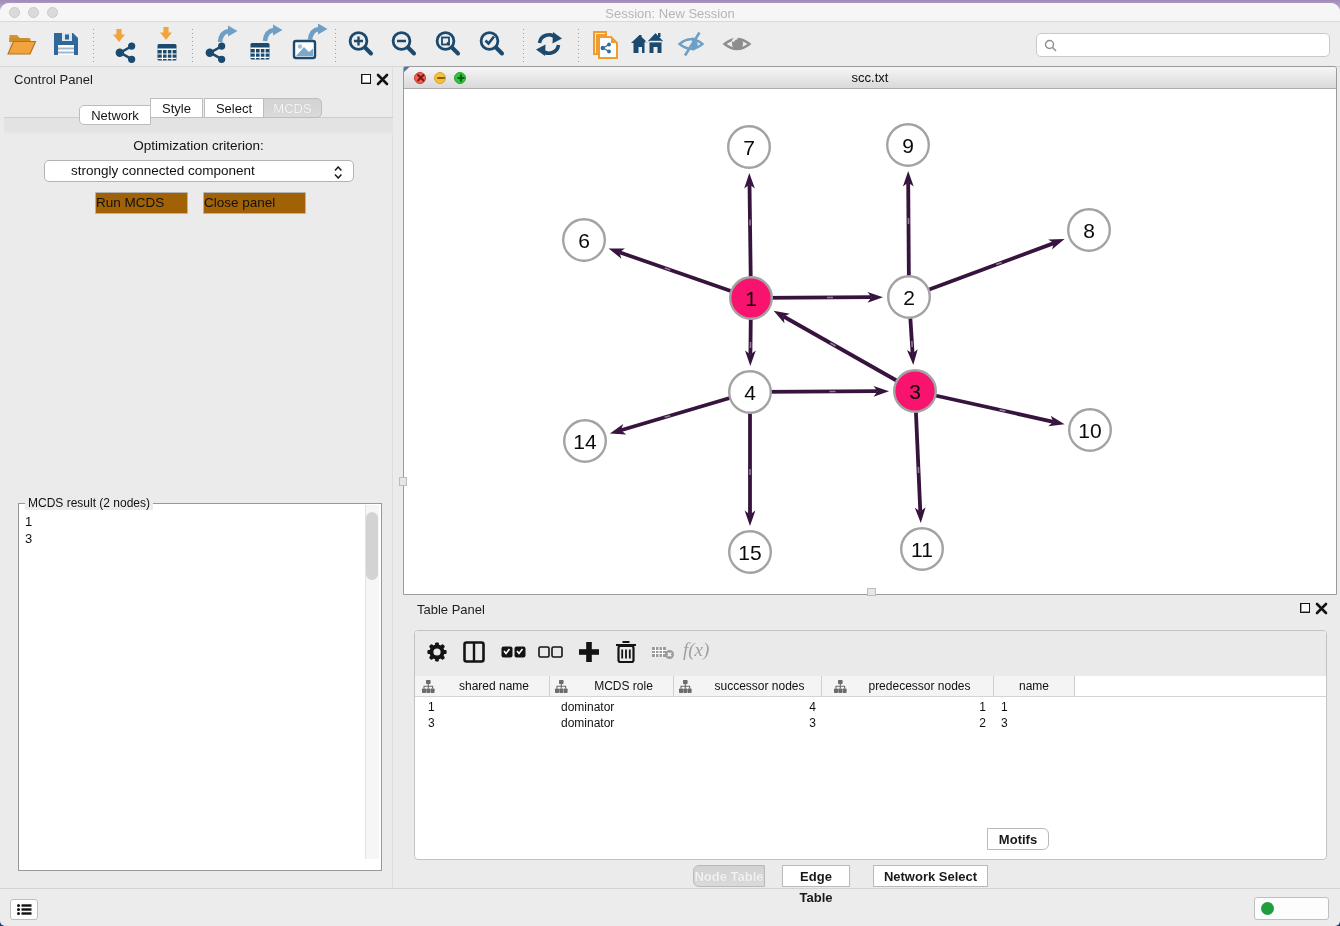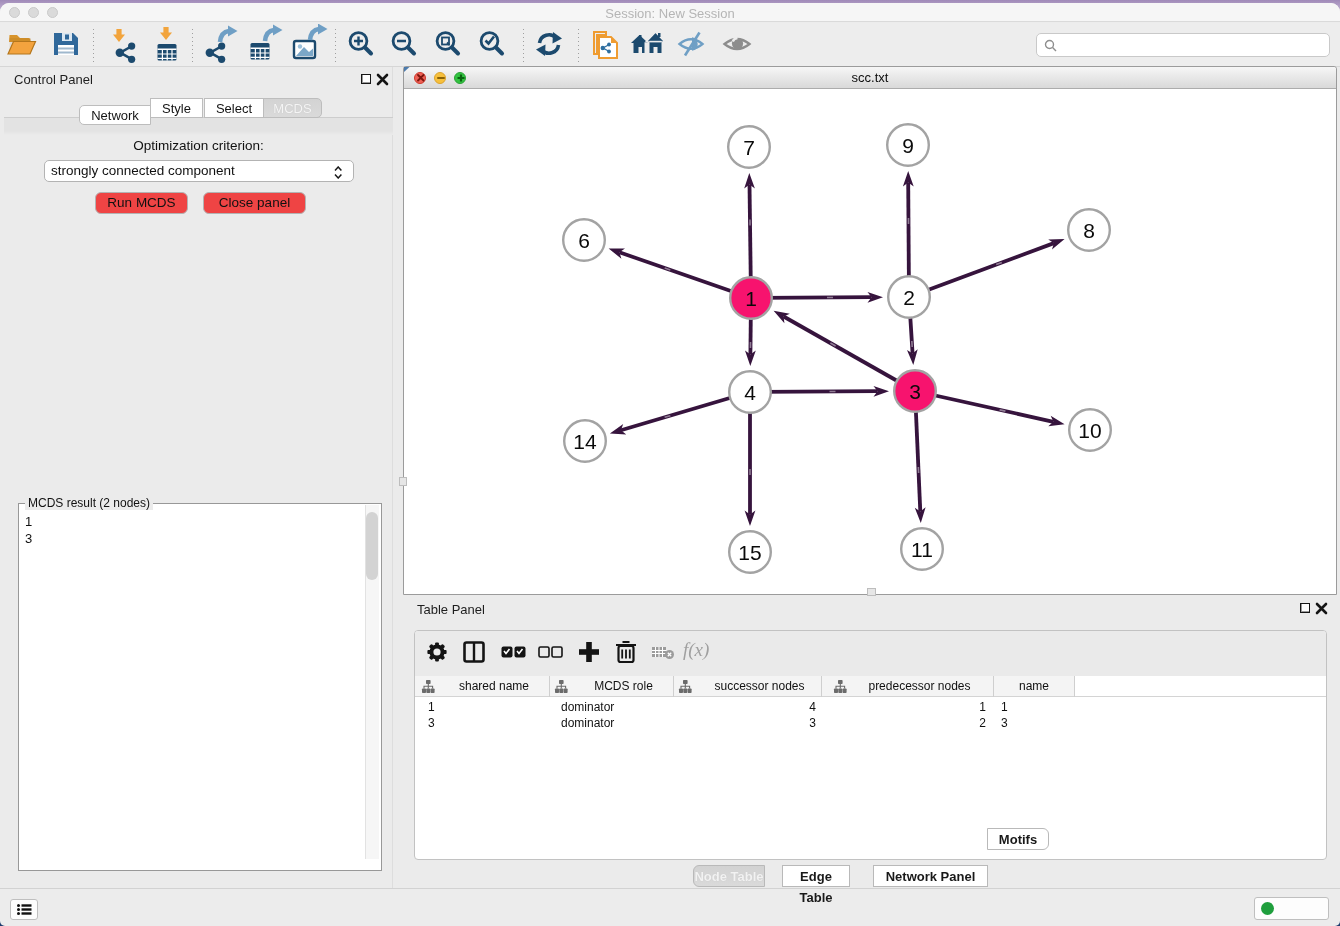--- a/index.html
+++ b/index.html
@@ -13,22 +13,22 @@
 .sep{top:26px;height:35px;width:1px;background-image:linear-gradient(#9f9f9f 30%,rgba(0,0,0,0) 0%);background-size:1px 4px;background-repeat:repeat-y}
 #search{left:1036px;top:30px;width:294px;height:24px;background:#fff;border:1px solid #c9c9c9;border-radius:5px}
 #mainbg{left:0;top:64px;width:1340px;height:821px;background:#ebebeb}
 #cpdivider{left:392px;top:64px;width:1px;height:821px;background:#dddddd}
 
 #cptitle{left:14px;top:69px;font-size:13px;color:#1e1e1e}
 .floatic{width:10px;height:10px;border:1.6px solid #161616;background:#fff;box-shadow:inset 1px -1px 0 #9a9a9a}
 .tab{height:20px;border:1px solid #bdbdbd;background:#fff;font-size:13px;color:#141414;text-align:center;line-height:19px}
 .tabsel{background:linear-gradient(#d3d3d3,#dadada);color:#f5f5f5;text-shadow:0 0 1px #bdbdbd}
 #optlabel{left:0px;top:135px;width:397px;text-align:center;font-size:13.5px;color:#111}
-#dropdown{left:44px;top:157px;width:310px;height:22px;background:#fff;border:1px solid #b3b3b3;border-radius:5px;font-size:13.5px;color:#111;line-height:20px;padding-left:6px}
-.btn{height:22px;background:#ef4444;border:1px solid #b3b3b3;border-radius:6px;font-size:13.5px;color:#111;text-align:center;line-height:20px}
+#dropdown{left:44px;top:157px;width:310px;height:22px;background:#fff;border:1px solid #b3b3b3;border-radius:5px;font-size:13.5px;color:#111;line-height:20px;padding-left:26px}
+.btn{height:22px;background:#a16207;border:1px solid #b3b3b3;border-radius:1px;font-size:13.5px;color:#111;line-height:20px}
 #mcdsgroup{left:18px;top:500px;width:364px;height:368px;border:1px solid #989898;background:#fff}
 #mcdstitle{left:25px;top:493px;background:#ebebeb;padding:0 3px;font-size:12px;color:#111}
 
 #frame{left:403px;top:63px;width:934px;height:529px;border:1px solid #9b9b9b;border-radius:3px 3px 0 0;background:#fff}
 #frametitle{left:0;top:0;width:932px;height:22px;background:linear-gradient(#f6f6f6,#d9d9d9);border-bottom:1px solid #acacac;border-radius:3px 3px 0 0}
 .light{width:12px;height:12px;border-radius:50%;top:4.5px}
 #canvas{left:0;top:23px;width:932px;height:503px;background:#fff;overflow:hidden}
 
 #tptitle{left:417px;top:599px;font-size:13px;color:#1e1e1e}
 #tbox{left:414px;top:627px;width:913px;height:230px;border:1px solid #c2c2c2;border-radius:4px;background:#fff;overflow:hidden}
@@ -420,21 +420,21 @@
  <div class="abs rowtxt" style="left:407px;top:69px;width:164px;text-align:right">1</div>
  <div class="abs rowtxt" style="left:586px;top:69px">1</div>
  <div class="abs rowtxt" style="left:13px;top:85px">3</div>
  <div class="abs rowtxt" style="left:146px;top:85px">dominator</div>
  <div class="abs rowtxt" style="left:259px;top:85px;width:142px;text-align:right">3</div>
  <div class="abs rowtxt" style="left:407px;top:85px;width:164px;text-align:right">2</div>
  <div class="abs rowtxt" style="left:586px;top:85px">3</div>
 </div>
 <div class="abs btab btabsel" style="left:693px;top:862px;width:72px;border-radius:6px 0 0 6px">Node Table</div>
 <div class="abs btab" style="left:782px;top:862px;width:68px">Edge Table</div>
-<div class="abs btab" style="left:873px;top:862px;width:115px">Network Panel</div>
+<div class="abs btab" style="left:873px;top:862px;width:115px">Network Select</div>
 <div class="abs btab" style="left:987px;top:825px;width:62px;border-radius:0 6px 6px 0">Motifs</div>
 
 <div class="abs" id="statusdiv"></div>
 <div class="abs" style="left:10px;top:896px;width:28px;height:21px;background:#fdfdfd;border:1px solid #bfbfbf;border-radius:3px"></div>
 <svg class="abs" style="left:17px;top:901px" width="15" height="11">
  <circle cx="1.5" cy="1.5" r="1.5" fill="#111"></circle>
       <rect x="4.5" y="0.3" width="10" height="2.4" fill="#111"></rect>
  <circle cx="1.5" cy="5.5" r="1.5" fill="#111"></circle>
       <rect x="4.5" y="4.3" width="10" height="2.4" fill="#111"></rect>
  <circle cx="1.5" cy="9.5" r="1.5" fill="#111"></circle>

